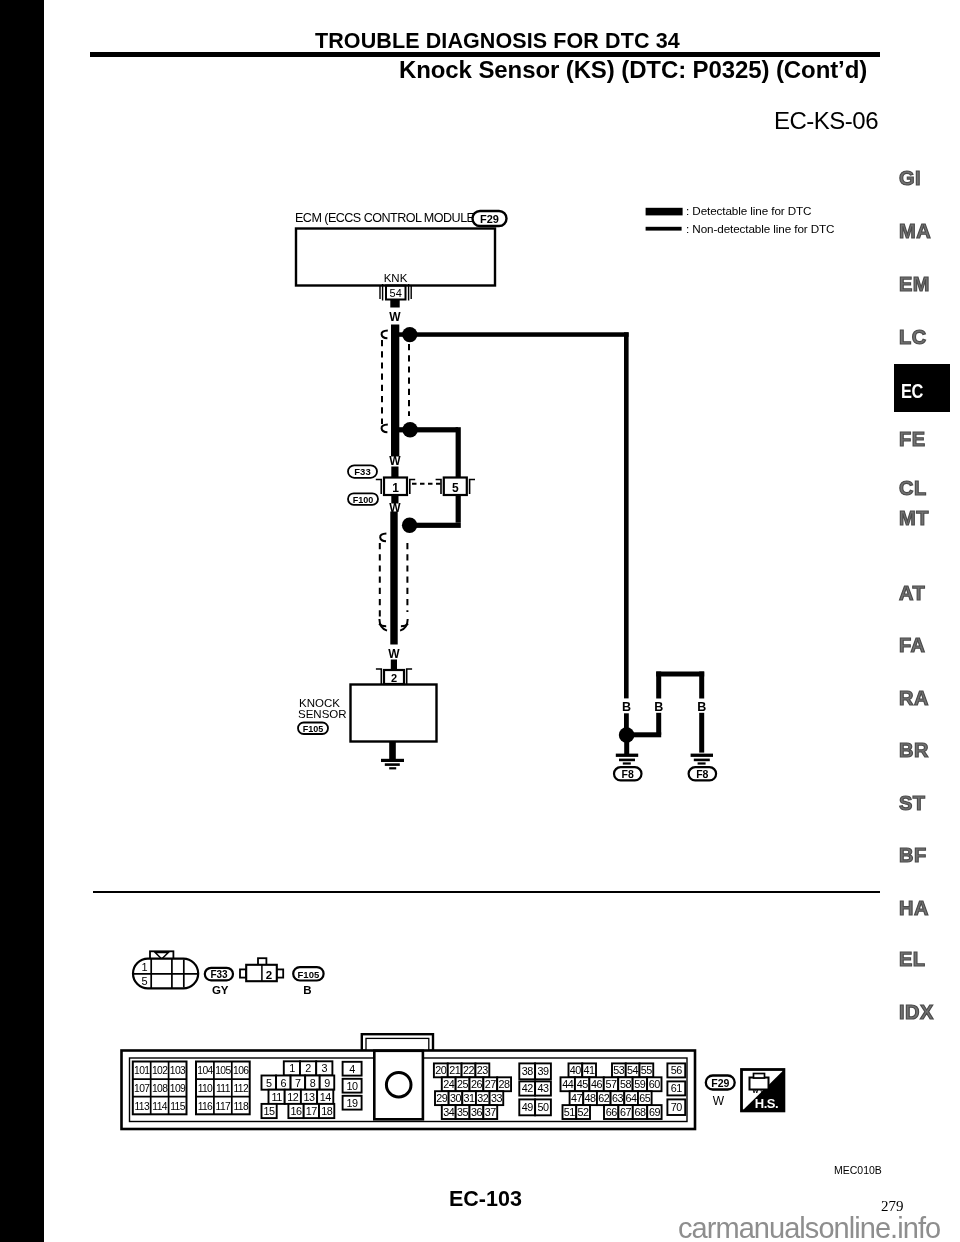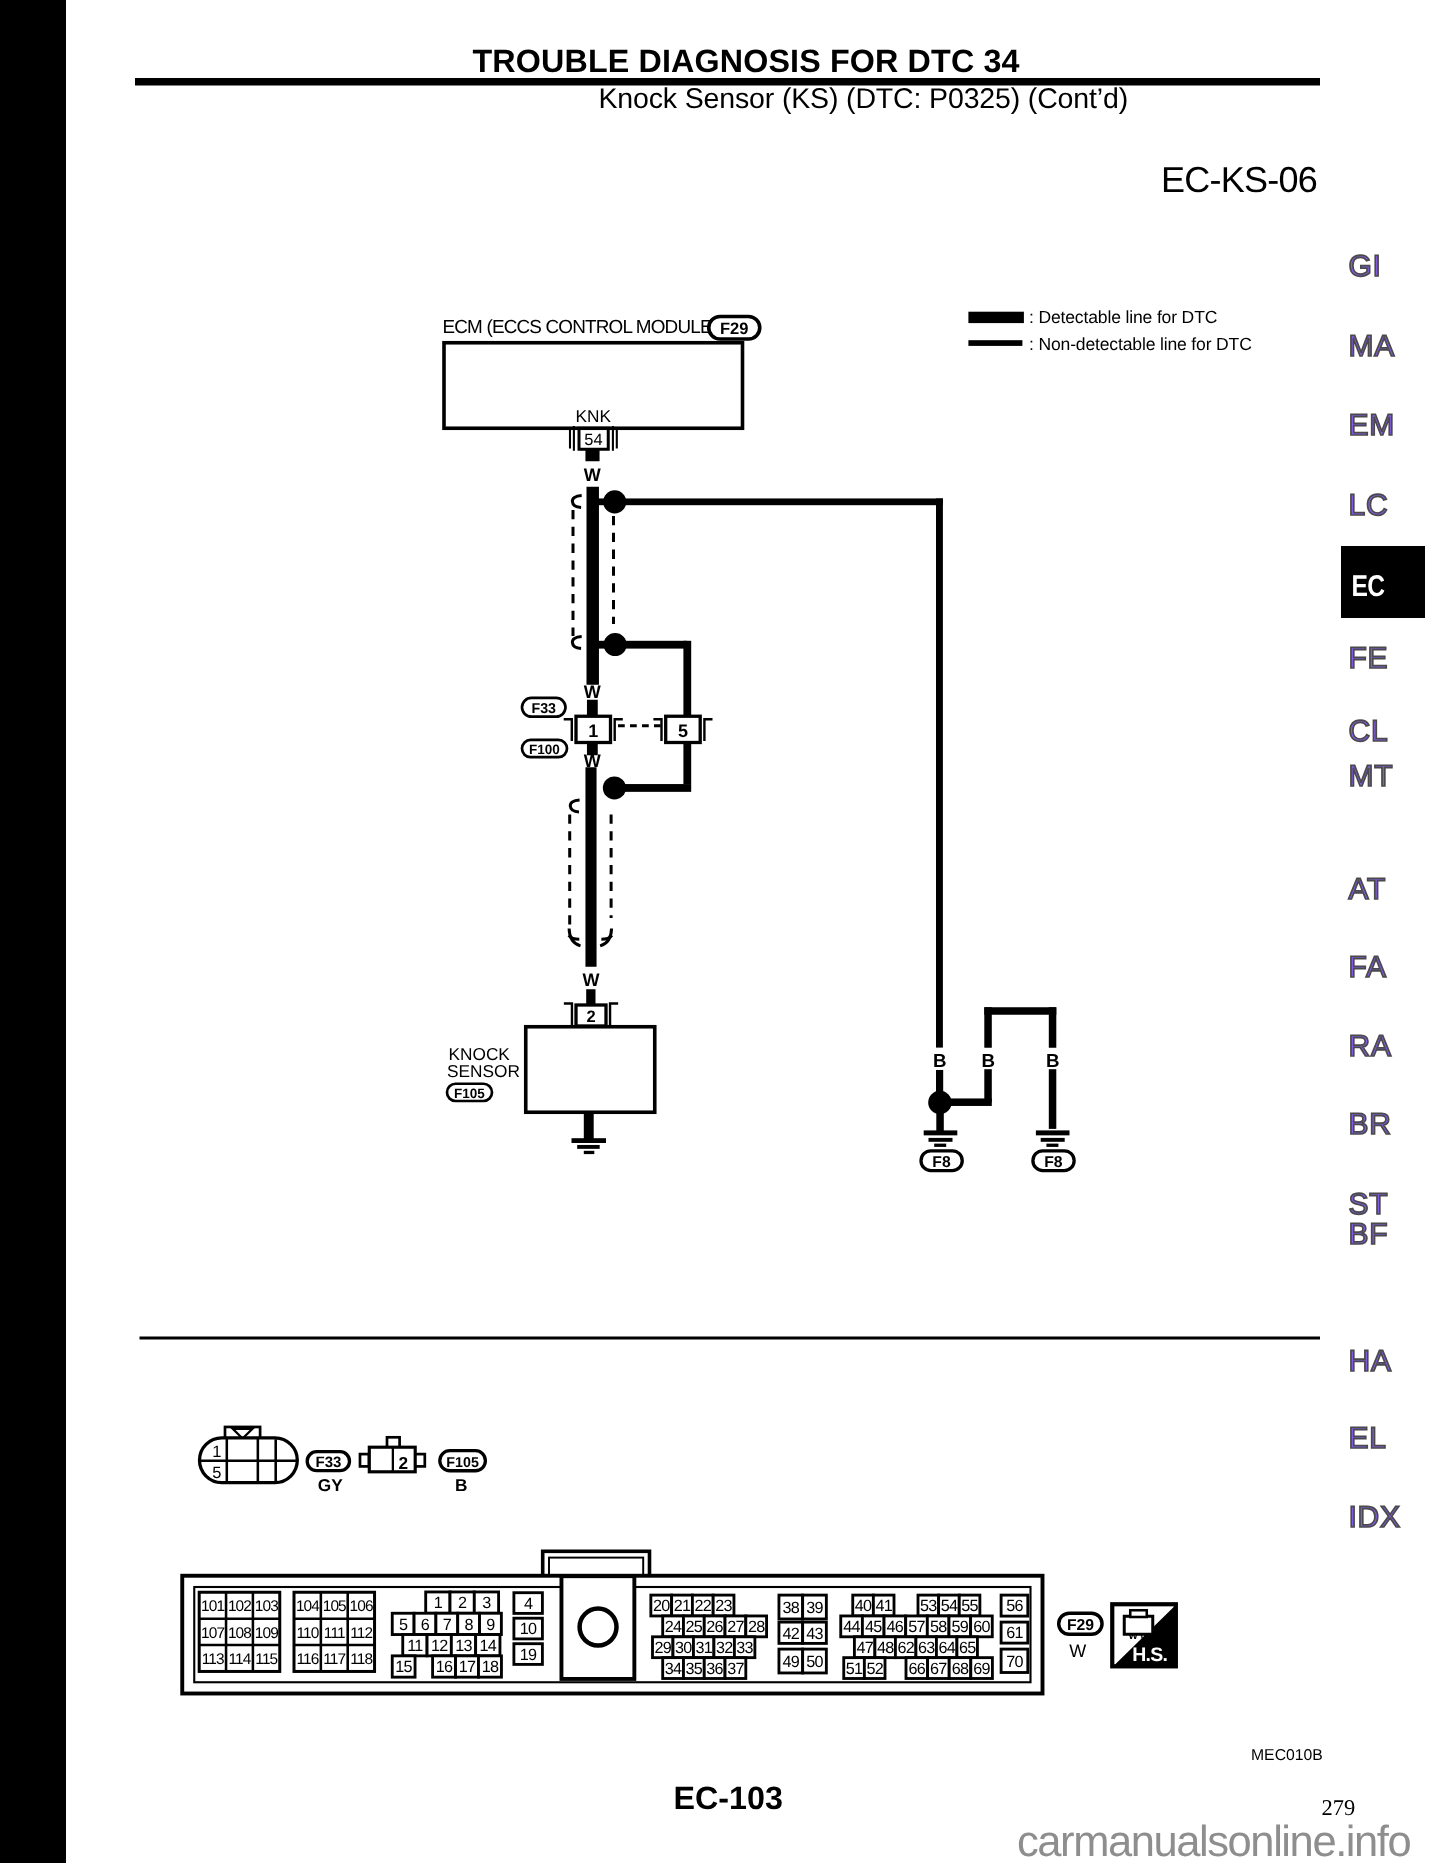--- a/index.html
+++ b/index.html
@@ -1,42 +1,42 @@
 <!DOCTYPE html>
 <html><head>
 <meta charset="utf-8">
 <style>
   html,body { margin:0; padding:0; background:#fff; }
   #page { position:relative; width:960px; height:1242px; background:#fff; overflow:hidden;
           font-family:"Liberation Sans", sans-serif; }
   .abs { position:absolute; white-space:nowrap; }
-  .sec { position:absolute; left:899px; font-size:20px; font-weight:normal;
-         color:#8b5cf6; -webkit-text-stroke:1.15px #4a4a4a; letter-spacing:0.5px; }
+  .sec { position:absolute; left:899px; font-size:20px; font-weight:bold;
+         color:#737373; -webkit-text-stroke:1.15px #4a4a4a; letter-spacing:0.5px; }
 </style>
 </head>
 <body>
 <div id="page">
   <div class="abs" style="left:0;top:0;width:44px;height:1242px;background:#000"></div>
   <div class="abs" style="left:315px;top:28.5px;font-size:21.5px;font-weight:bold;letter-spacing:0.1px">TROUBLE DIAGNOSIS FOR DTC 34</div>
   <div class="abs" style="left:90px;top:52px;width:790px;height:4.6px;background:#000"></div>
-  <div class="abs" style="left:399px;top:56px;font-size:19px;font-weight:normal;letter-spacing:-0.1px">Knock Sensor (KS) (DTC: P0325) (Cont’d)</div>
+  <div class="abs" style="left:399px;top:56px;font-size:24px;font-weight:bold;letter-spacing:-0.1px">Knock Sensor (KS) (DTC: P0325) (Cont’d)</div>
   <div class="abs" style="left:774px;top:107px;font-size:24px;letter-spacing:-0.5px">EC-KS-06</div>
   <div class="sec" style="top:166.5px">GI</div>
 <div class="sec" style="top:219.5px">MA</div>
 <div class="sec" style="top:273px">EM</div>
 <div class="sec" style="top:326px">LC</div>
 <div class="sec" style="top:427.5px">FE</div>
 <div class="sec" style="top:476.5px">CL</div>
 <div class="sec" style="top:507px">MT</div>
 <div class="sec" style="top:581.5px">AT</div>
 <div class="sec" style="top:634px">FA</div>
 <div class="sec" style="top:686.5px">RA</div>
 <div class="sec" style="top:739px">BR</div>
 <div class="sec" style="top:791.5px">ST</div>
-<div class="sec" style="top:812px">BF</div>
+<div class="sec" style="top:844px">BF</div>
 <div class="sec" style="top:896.5px">HA</div>
 <div class="sec" style="top:947.5px">EL</div>
 <div class="sec" style="top:1001px">IDX</div>
   <div class="abs" style="left:894px;top:363.5px;width:55.5px;height:48.5px;background:#000"></div>
   <div class="abs" style="left:901px;top:380px;font-size:20px;font-weight:bold;color:#fff;letter-spacing:-0.6px;transform:scaleX(0.82);transform-origin:0 0">EC</div>
   <div class="abs" style="left:93px;top:891px;width:787px;height:2.4px;background:#000"></div>
   <svg class="abs" style="left:0;top:0" width="960" height="1242" viewBox="0 0 960 1242">
 <text x="295" y="222" font-size="12.6" font-weight="normal" text-anchor="start" font-family="Liberation Sans" letter-spacing="-0.55" fill="black">ECM (ECCS CONTROL MODULE)</text>
 <rect x="472.5" y="211" width="34" height="15" rx="7.5" ry="7.5" fill="white" stroke="black" stroke-width="2.4"></rect>
 <text x="489.5" y="222.5" font-size="11" font-weight="bold" text-anchor="middle" font-family="Liberation Sans" fill="black">F29</text>

